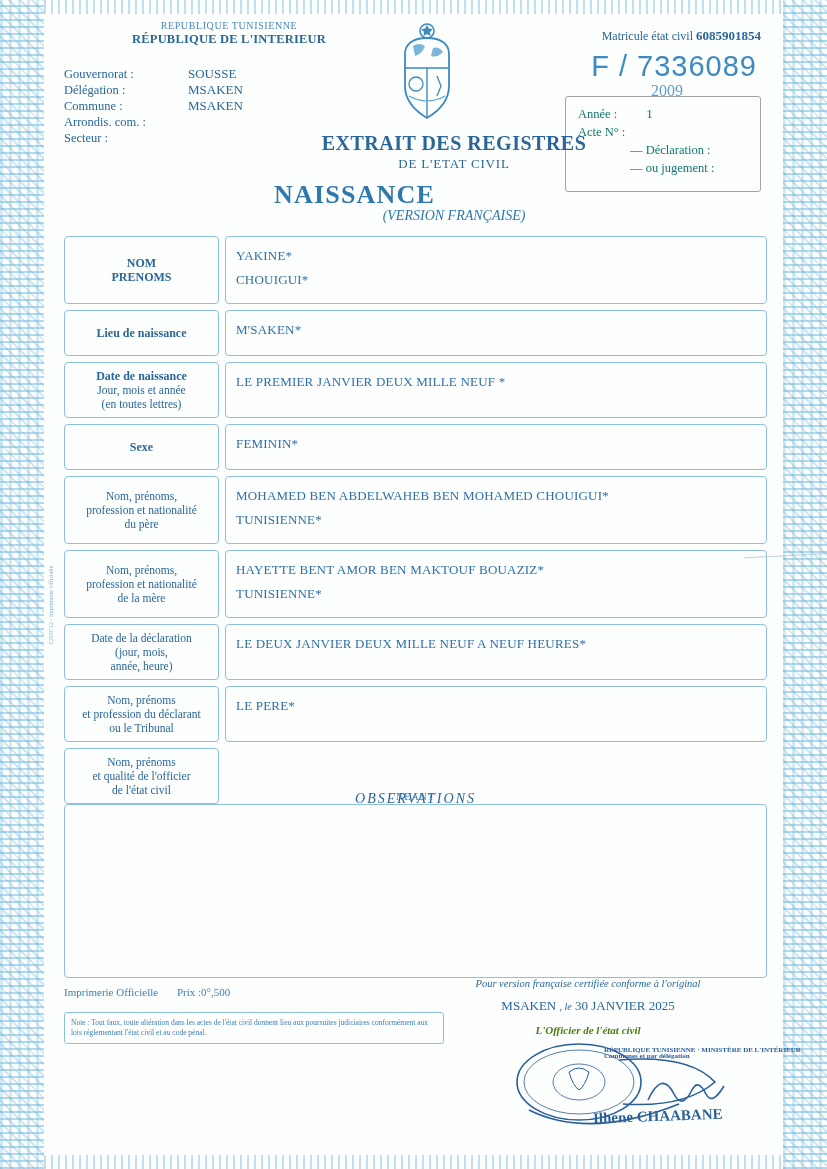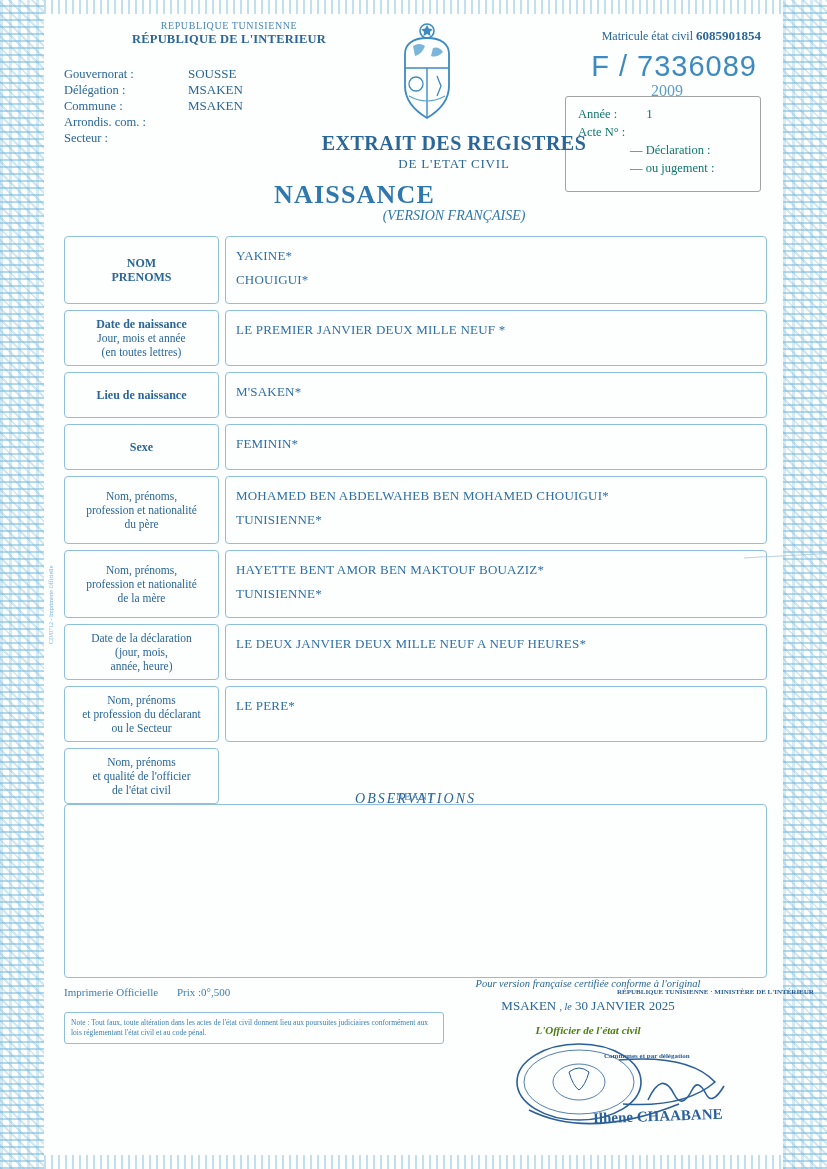--- a/index.html
+++ b/index.html
@@ -377,21 +377,21 @@
     height: 110px;
   }
   .stamp-text-1, .stamp-text-2 {
     position: absolute;
     left: 560px;
     font-size: 7px;
     font-weight: bold;
     color: #2a5f99;
     white-space: nowrap;
   }
-  .stamp-text-1 { top: 974px; margin-left: 13px; }
+  .stamp-text-1 { top: 1032px; }
   .stamp-text-2 { top: 1038px; }
 
   .scrawl {
     position: absolute;
     left: 600px;
     top: 1046px;
     width: 120px;
     height: 60px;
   }
   
@@ -487,42 +487,42 @@
         <div class="lbl">
           <div class="b">NOM</div>
           <div class="b">PRENOMS</div>
         </div>
         <div class="val">
           <div class="line">YAKINE*</div>
           <div class="line">CHOUIGUI*</div>
         </div>
       </div>
 
+      <div class="row h1">
+        <div class="lbl">
+          <div class="b">Lieu de naissance</div>
+        </div>
+        <div class="val">
+          <div class="line">M'SAKEN*</div>
+        </div>
+      </div>
+
       <div class="row">
         <div class="lbl">
           <div class="b">Date de naissance</div>
           <div>Jour, mois et année</div>
           <div>(en toutes lettres)</div>
         </div>
         <div class="val">
           <div class="line">LE PREMIER JANVIER  DEUX MILLE NEUF *</div>
         </div>
       </div>
 
       <div class="row h1">
         <div class="lbl">
-          <div class="b">Lieu de naissance</div>
-        </div>
-        <div class="val">
-          <div class="line">M'SAKEN*</div>
-        </div>
-      </div>
-
-      <div class="row h1">
-        <div class="lbl">
           <div class="b">Sexe</div>
         </div>
         <div class="val">
           <div class="line">FEMININ*</div>
         </div>
       </div>
 
       <div class="row h2">
         <div class="lbl">
           <div>Nom, prénoms,</div>
@@ -555,21 +555,21 @@
         </div>
         <div class="val">
           <div class="line">LE DEUX JANVIER  DEUX MILLE NEUF  A NEUF HEURES*</div>
         </div>
       </div>
 
       <div class="row">
         <div class="lbl">
           <div>Nom, prénoms</div>
           <div>et profession du déclarant</div>
-          <div>ou le Secteur</div>
+          <div>ou le Tribunal</div>
         </div>
         <div class="val">
           <div class="line">LE PERE*</div>
         </div>
       </div>
 
       <div class="row">
         <div class="lbl">
           <div>Nom, prénoms</div>
           <div>et qualité de l'officier</div>

